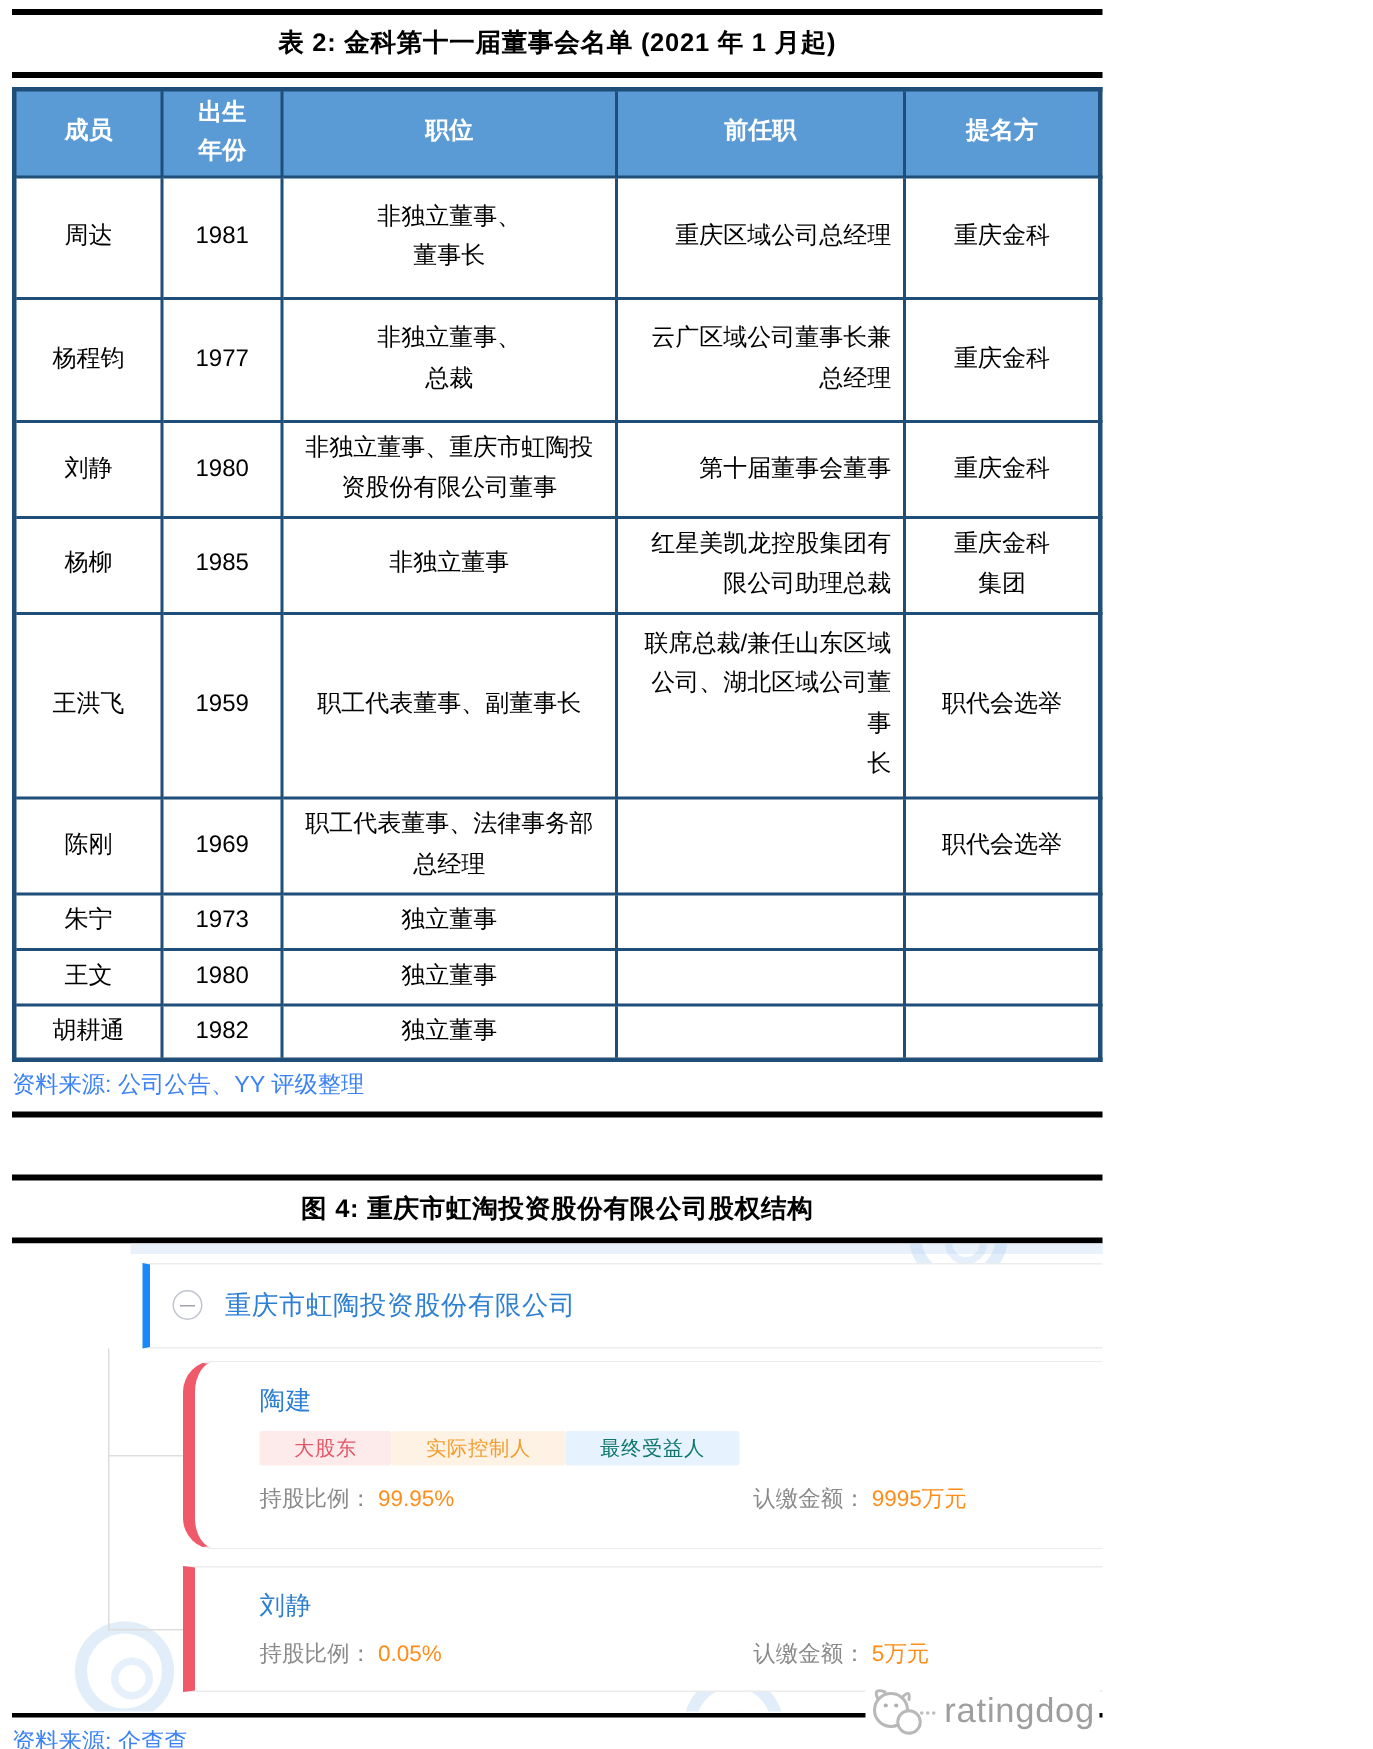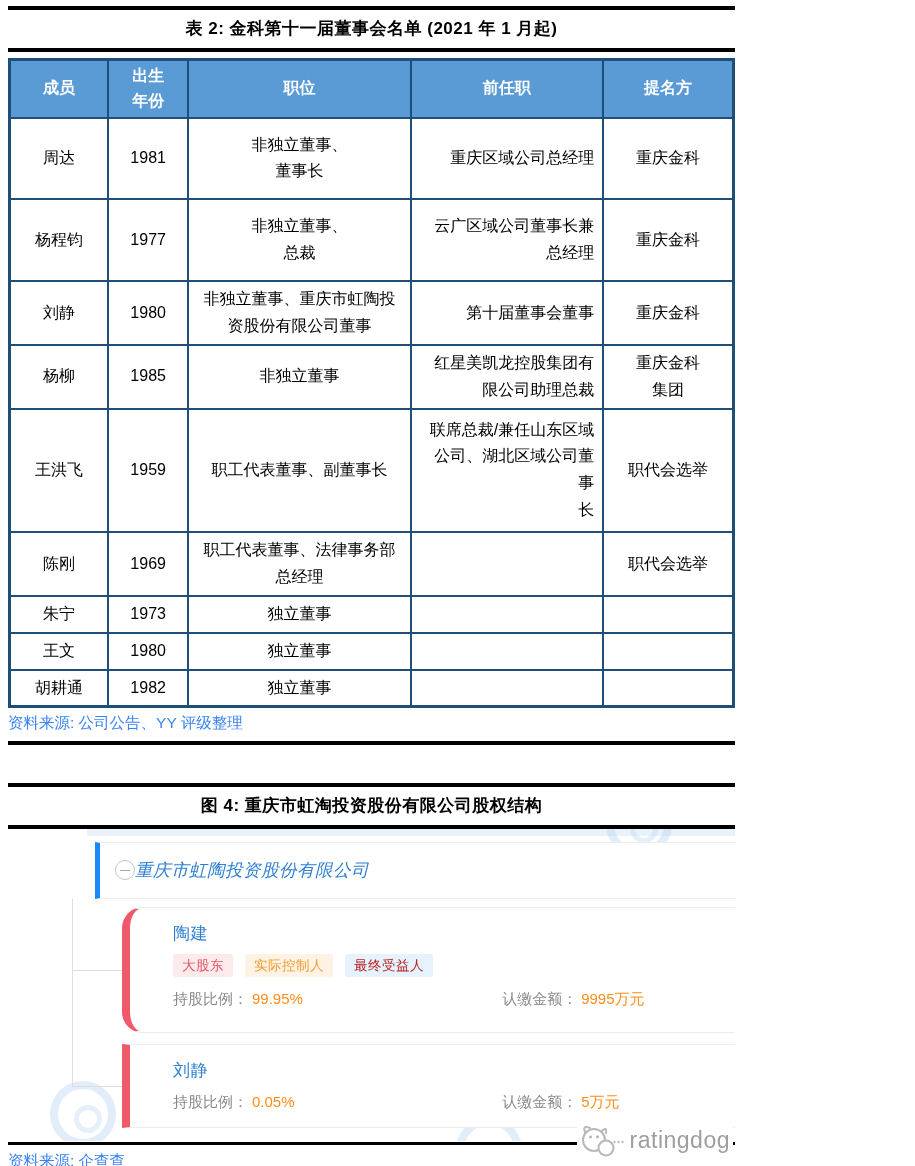--- a/index.html
+++ b/index.html
@@ -77,44 +77,43 @@
   }
   .minus-icon{
     width:20px;height:20px;border:1.5px solid #C0C4CC;border-radius:50%;
     margin-left:15px;position:relative;flex:0 0 auto;
   }
   .minus-icon::after{
     content:"";position:absolute;left:4px;top:8.2px;width:10px;height:1.8px;
     background:#A0A4AB;
   }
   .company-name{
-    color:var(--link-blue);font-size:17.5px;font-weight:500;margin-left:0;
+    color:var(--link-blue);font-size:17.5px;font-weight:500;margin-left:15px;
     letter-spacing:.5px;
-    font-style:italic;
   }
   .tree-v{position:absolute;left:64px;top:70px;width:1px;height:187px;background:#DDDDDD;}
   .tree-h{position:absolute;left:64px;width:50px;height:1px;background:#DDDDDD;}
   .tree-h.h1{top:141px;}
   .tree-h.h2{top:257px;}
   .holder-card{
     position:absolute;left:114px;width:704px;background:#fff;
     border:1px solid #ECECEC;border-left:8px solid var(--bar-red);
     padding:14px 0 0 43px;
   }
   .holder-card.c1{top:78px;height:126px;border-radius:21px;}
   .holder-card.c2{top:215px;height:84px;}
   .holder-name{color:var(--link-blue);font-size:17px;font-weight:500;cursor:pointer;letter-spacing:.5px;}
   .tag-row{margin-top:9px;height:24px;}
   .tag{
-    display:inline-block;font-size:13.5px;line-height:1;padding:5px 9px;
-    border-radius:2px;margin-right:12px;letter-spacing:.5px;
+    display:inline-block;font-size:13.5px;line-height:1;padding:5px 23px;
+    border-radius:2px;margin-right:0;letter-spacing:.5px;
   }
   .tag-red{background:#FDEBEC;color:#E25667;}
   .tag-orange{background:#FDF2E3;color:#F39C2E;}
-  .tag-blue{background:#E6F2FD;color:#b91c1c;}
+  .tag-blue{background:#E6F2FD;color:#0f766e;}
   .stat-row{margin-top:12px;font-size:15px;}
   .holder-card.c2 .stat-row{margin-top:11px;}
   .stat-row .pair{display:inline-block;}
   .stat-row .pair.first{width:325px;}
   .stat-row .lbl{color:var(--lbl-gray);}
   .stat-row .val{color:var(--val-orange);margin-left:4px;}
 
   
   .bottom{position:relative;margin-top:1px;}
   .brand{

